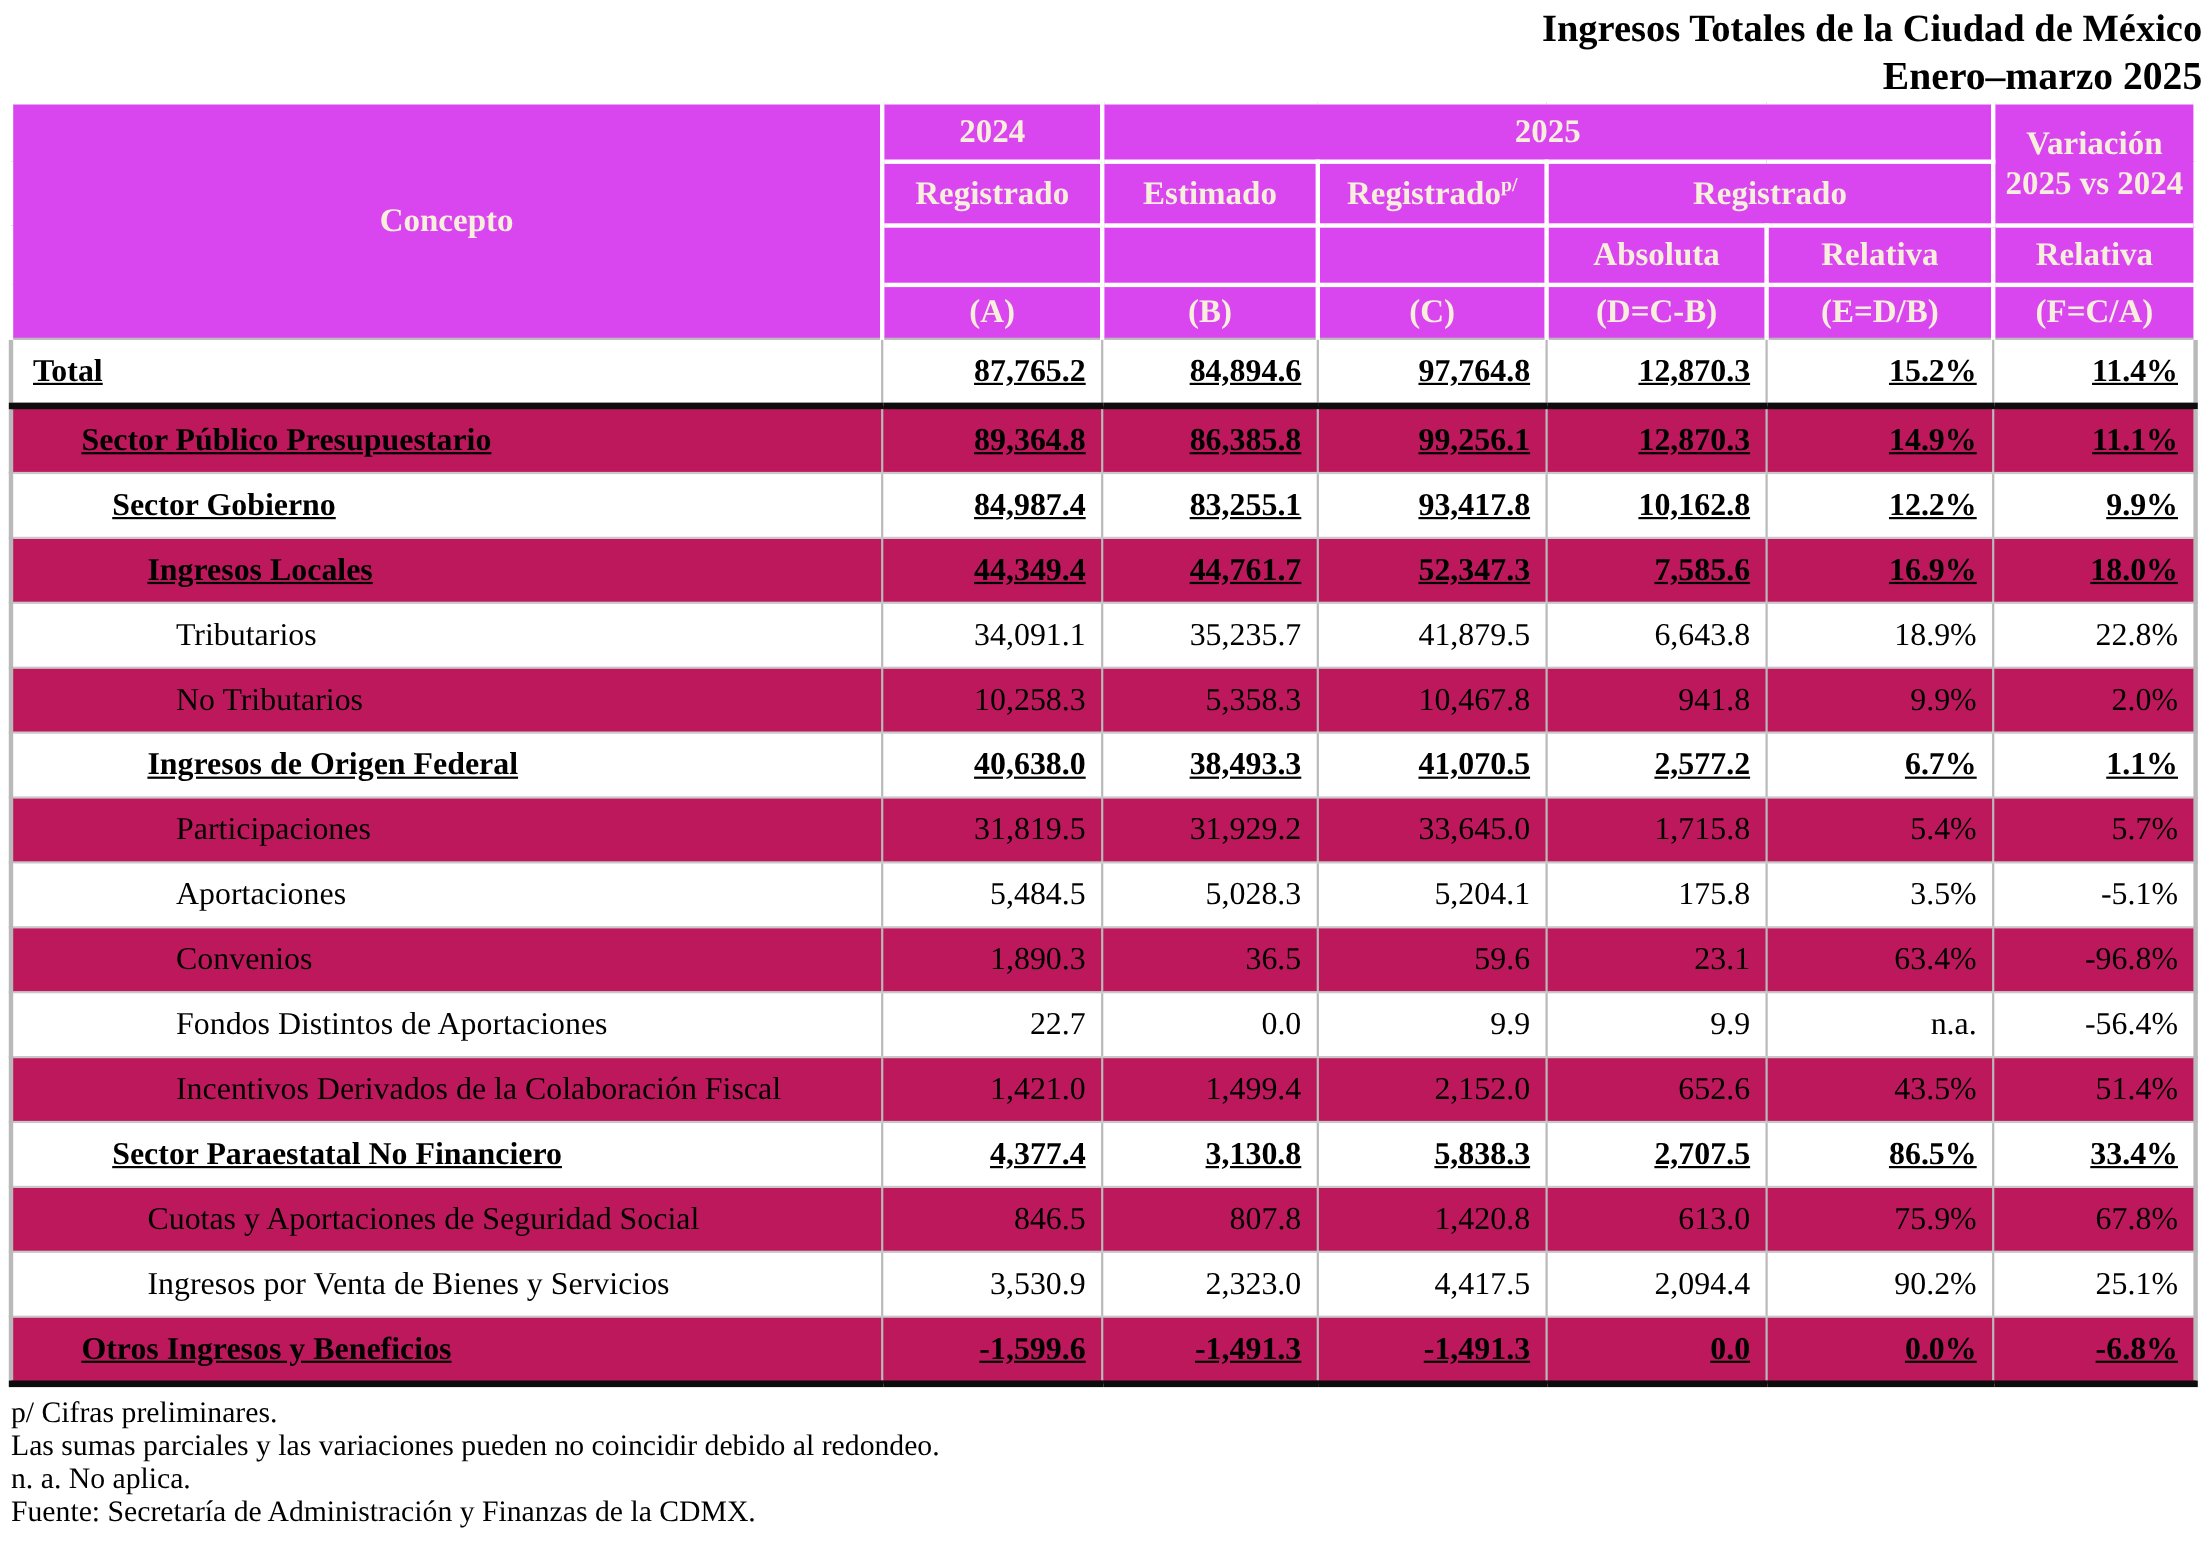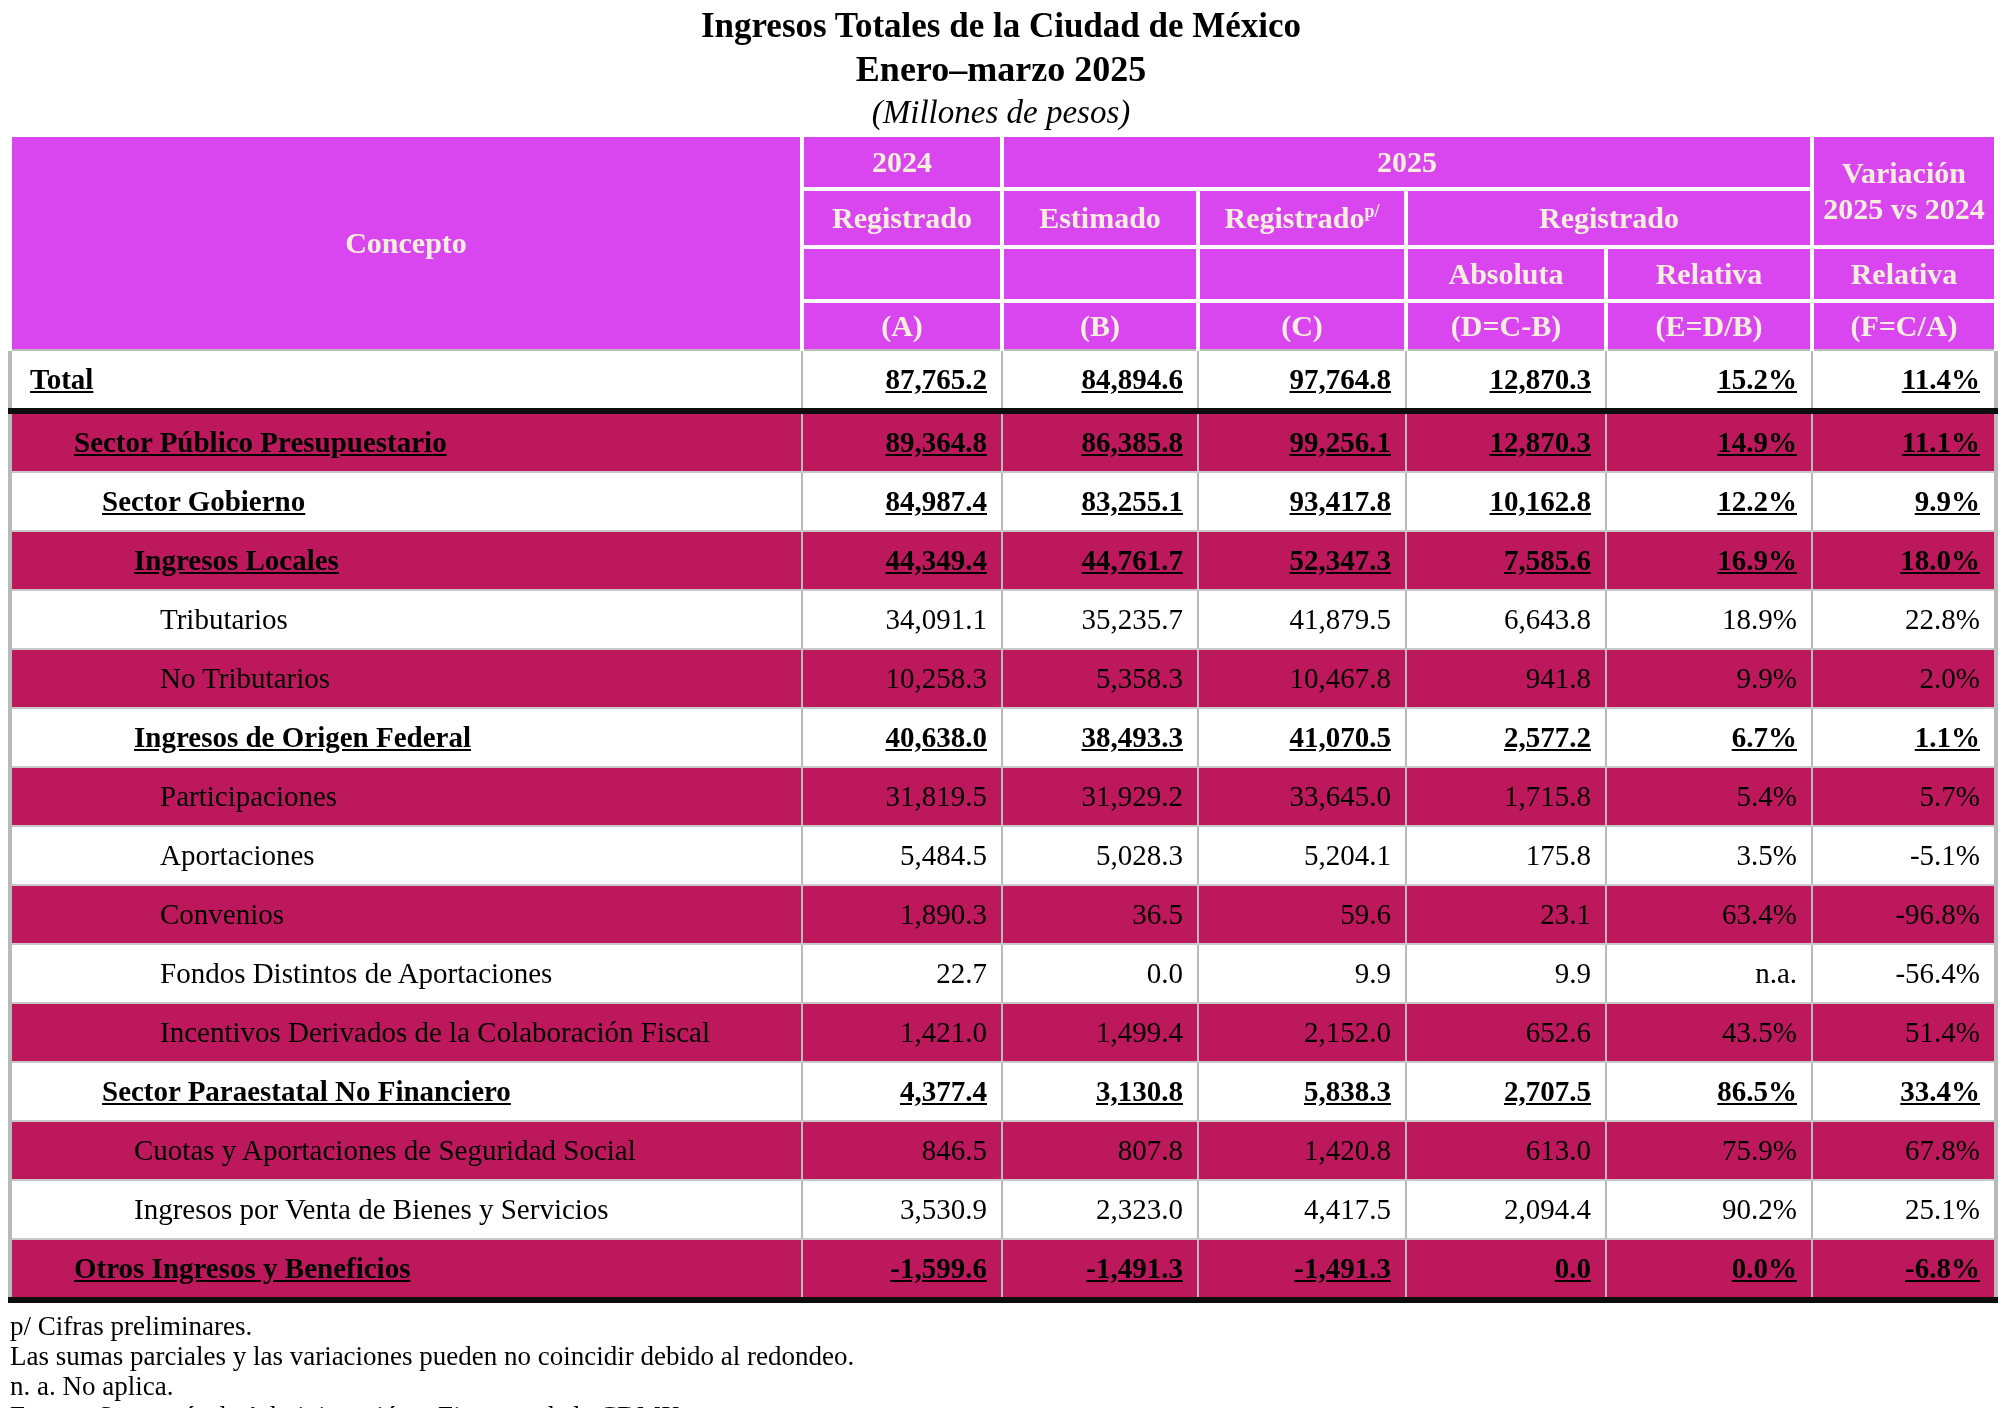--- a/index.html
+++ b/index.html
@@ -2,21 +2,21 @@
 <html><head>
 <meta charset="utf-8">
 <style>
   html,body{margin:0;padding:0;background:#ffffff;}
   body{
     width:2002px;height:1408px;
     font-family:"Liberation Serif","DejaVu Serif",serif;
     color:#000;
     overflow:hidden;
   }
-  .title-block{text-align:center;padding-top:4px;}
+  .title-block{text-align:right;padding-top:4px;}
   .t1{font-size:35px;font-weight:bold;line-height:44px;}
   .t2{font-size:36px;font-weight:bold;line-height:43px;}
   .t3{font-size:33px;font-style:italic;line-height:42px;}
 
   table.income{
     border-collapse:collapse;
     table-layout:fixed;
     margin-left:8px;
     width:1986px;
     border:4px solid #b9b9b9;
@@ -64,21 +64,20 @@
   .ind4{padding-left:148px;}
 
   .footnotes{margin-left:10px;padding-top:8px;font-size:27px;line-height:30px;}
 </style>
 </head>
 <body>
 
 <div class="title-block">
   <div class="t1">Ingresos Totales de la Ciudad de México</div>
   <div class="t2">Enero–marzo 2025</div>
-  <div class="t3">(Millones de pesos)</div>
 </div>
 
 <table class="income">
   <colgroup>
     <col style="width:792px">
     <col style="width:200px">
     <col style="width:196px">
     <col style="width:208px">
     <col style="width:200px">
     <col style="width:206px">

